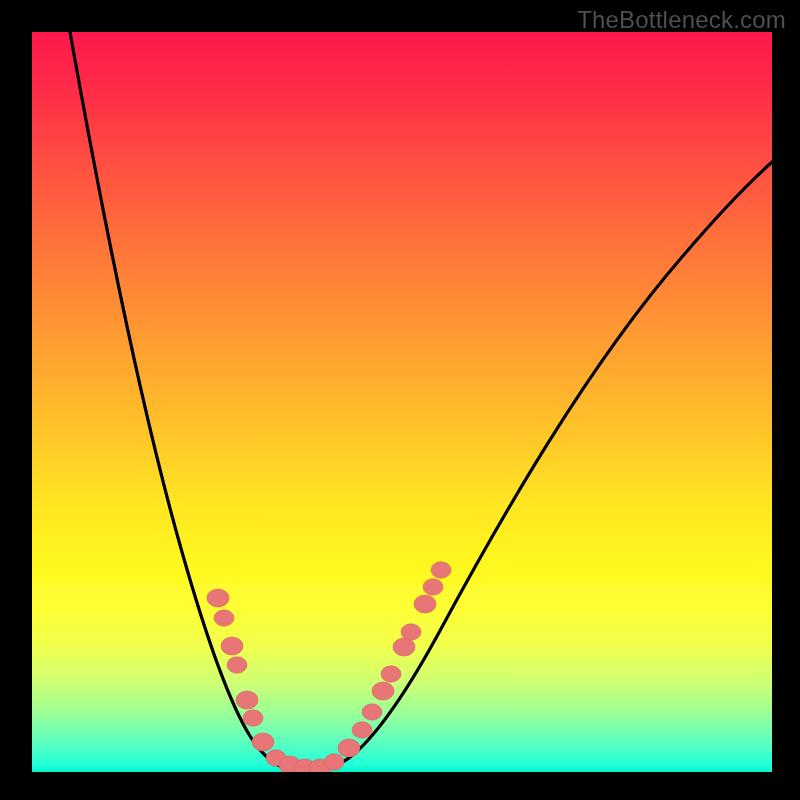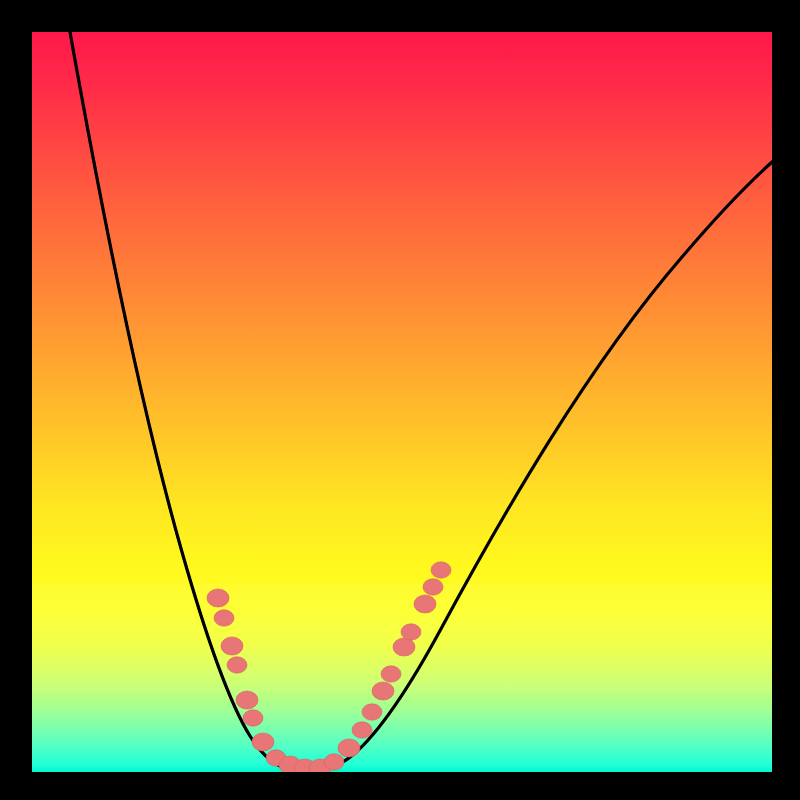--- a/index.html
+++ b/index.html
@@ -71,20 +71,21 @@
     left: 0;
     top: 0;
     width: 100%;
     height: 100%;
   }
 </style>
 </head>
 <body>
 
 <div class="frame">
+  <div class="watermark">TheBottleneck.com</div>
 
   <div class="plot-area">
     <div class="gradient"></div>
 
     <div id="shade-holder">
         <div class="shade-band" style="top: 552px; height: 44px; opacity: 0.22;"></div>
         <div class="shade-band" style="top: 596px; height: 36px; opacity: 0.2;"></div>
         <div class="shade-band" style="top: 632px; height: 30px; opacity: 0.16;"></div>
       </div>
 

